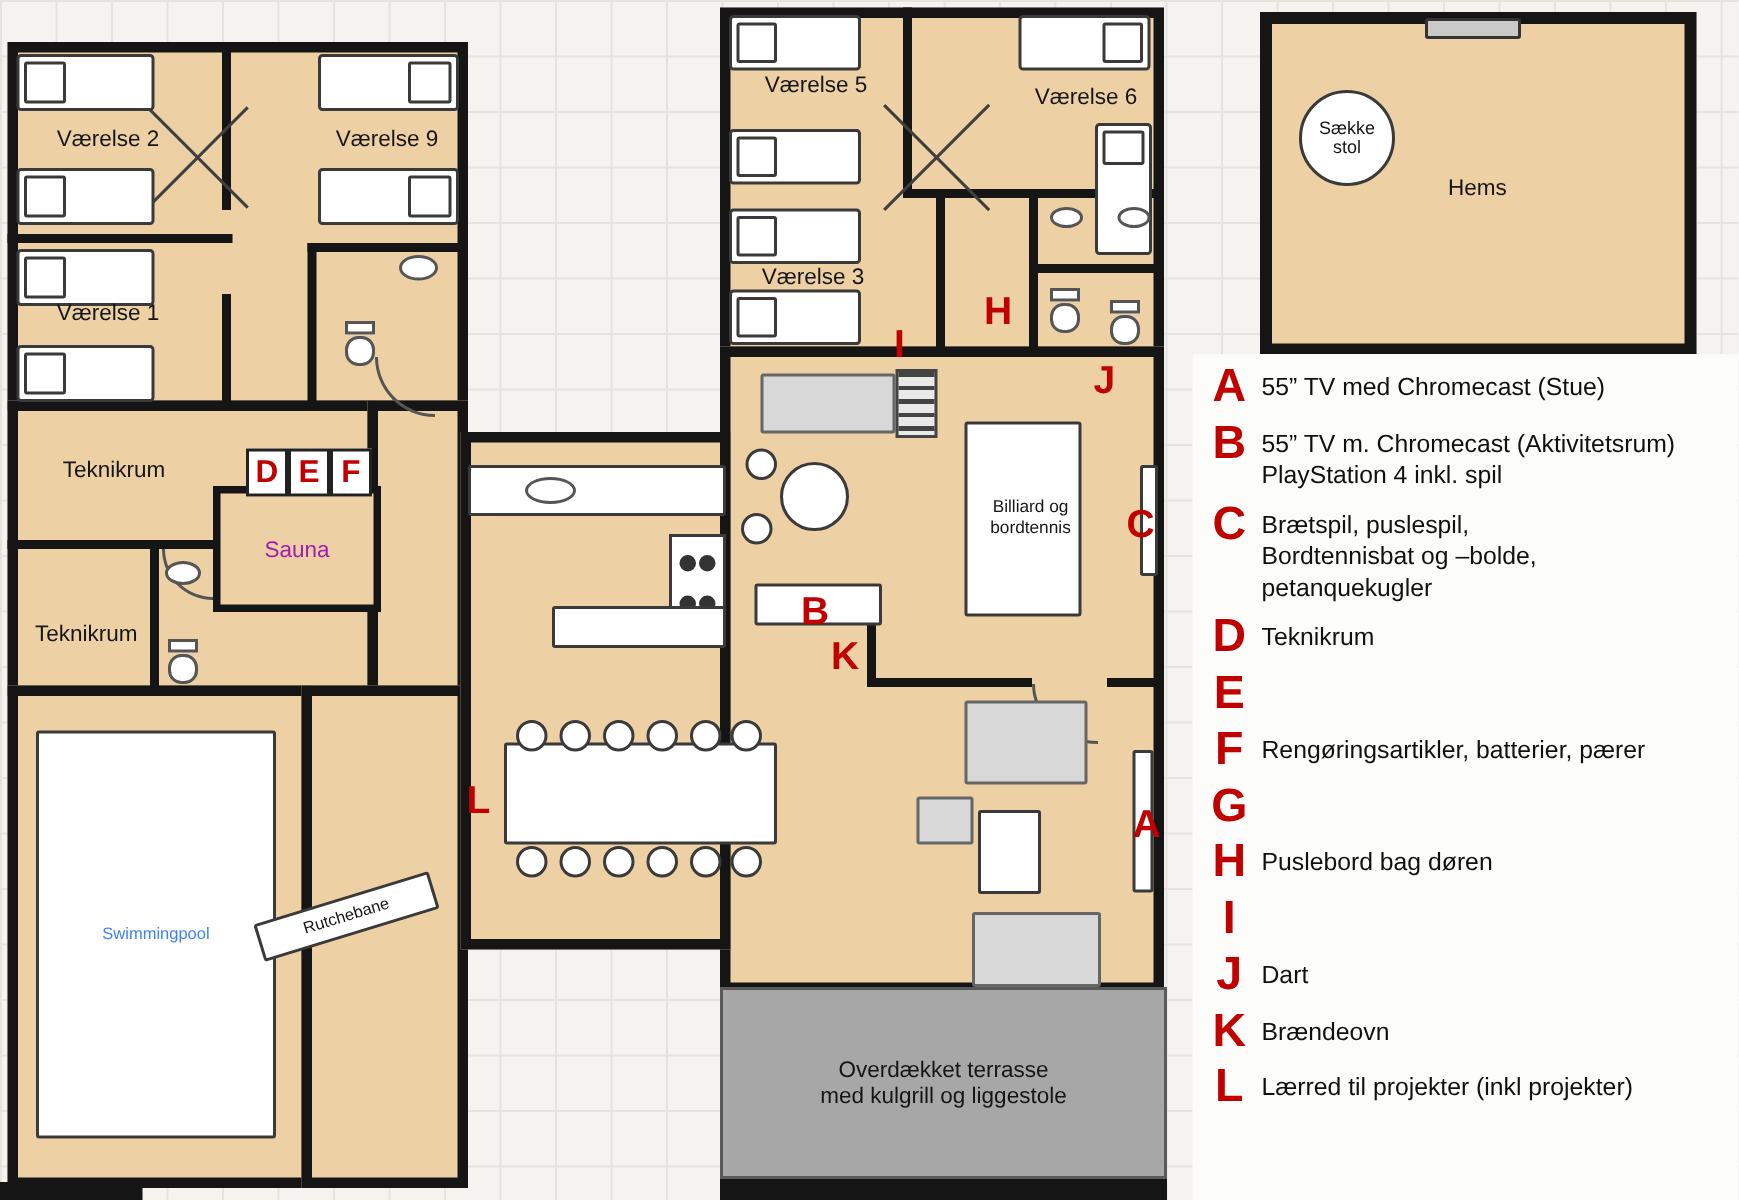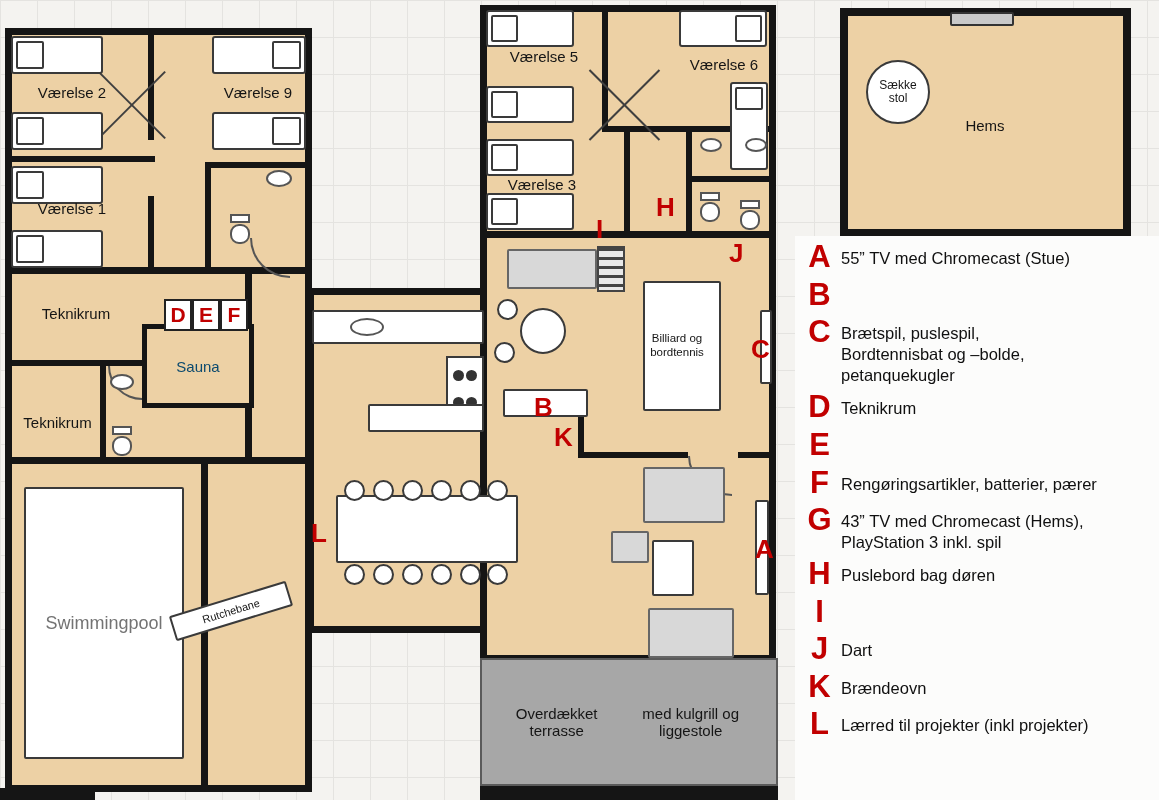--- a/index.html
+++ b/index.html
@@ -77,21 +77,21 @@
   <div class="iwall" style="left:624px;top:126px;width:6px;height:112px"></div>
   <div class="iwall" style="left:686px;top:126px;width:6px;height:112px"></div>
   <div class="iwall" style="left:686px;top:176px;width:90px;height:6px"></div>
   <div class="iwall" style="left:578px;top:414px;width:6px;height:44px"></div>
   <div class="iwall" style="left:584px;top:452px;width:104px;height:6px"></div>
   <div class="iwall" style="left:738px;top:452px;width:38px;height:6px"></div>
   <div class="iwall" style="left:0px;top:788px;width:95px;height:12px"></div>
   <div class="iwall" style="left:480px;top:786px;width:298px;height:14px"></div>
 
   <div class="subroom" style="left:142px;top:324px;width:112px;height:84px">
-    <span class="rl" style="font-size:15px;color:#0c4a6e">Sauna</span>
+    <span class="rl" style="font-size:15px;color:#a21caf">Sauna</span>
   </div>
 
   <div class="xdoor" style="left:96px;top:68px;width:72px;height:72px">
       <i style="transform:rotate(45deg)"></i>
       <i style="transform:rotate(-45deg)"></i>
     </div>
   <div class="xdoor" style="left:586px;top:66px;width:76px;height:76px">
       <i style="transform:rotate(45deg)"></i>
       <i style="transform:rotate(-45deg)"></i>
     </div>
@@ -164,32 +164,32 @@
       <i class="tank"></i>
       <i class="bowl"></i>
     </div>
   <div class="toilet" style="left:740px;top:200px">
       <i class="tank"></i>
       <i class="bowl"></i>
     </div>
   <i class="sink" style="left:745px;top:138px;width:22px;height:14px"></i>
 
   <div class="furn-white" style="left:24px;top:487px;width:160px;height:272px;display:flex;align-items:center;justify-content:center;border-width:2px">
-    <span style="font-size:18px;color:#737373">Swimmingpool</span>
+    <span style="font-size:11px;color:#3b82f6">Swimmingpool</span>
   </div>
   <div class="furn-white" style="left:170px;top:598px;width:122px;height:26px;transform:rotate(-17deg);display:flex;align-items:center;justify-content:center">
     <span style="font-size:11px;color:#151515">Rutchebane</span>
   </div>
 
   <div class="furn-gray" style="left:507px;top:249px;width:90px;height:40px"></div>
   <div class="furn-white round" style="left:520px;top:308px;width:46px;height:46px"></div>
   <i class="chair" style="left:497px;top:299px;width:21px;height:21px"></i>
   <i class="chair" style="left:494px;top:342px;width:21px;height:21px"></i>
   <div class="furn-white" style="left:503px;top:389px;width:85px;height:28px"></div>
-  <div class="furn-white" style="left:643px;top:281px;width:78px;height:130px;display:flex;align-items:center;justify-content:flex-start;border-width:2px">
+  <div class="furn-white" style="left:643px;top:281px;width:78px;height:130px;display:flex;align-items:center;justify-content:flex-end;border-width:2px">
     <span style="font-size:11.5px;line-height:1.2;text-align:center;color:#151515;width:64px">Billiard og bordtennis</span>
   </div>
   <div class="furn-white" style="left:760px;top:310px;width:12px;height:74px"></div>
   <div class="furn-white" style="left:755px;top:500px;width:14px;height:95px"></div>
   <div class="furn-gray" style="left:643px;top:467px;width:82px;height:56px"></div>
   <div class="furn-gray" style="left:611px;top:531px;width:38px;height:32px"></div>
   <div class="furn-white" style="left:652px;top:540px;width:42px;height:56px"></div>
   <div class="furn-gray" style="left:648px;top:608px;width:86px;height:50px"></div>
 
   <div class="furn-white" style="left:312px;top:310px;width:172px;height:34px"></div>
@@ -254,21 +254,21 @@
       <span>Værelse 5</span>
     </div>
   <div class="rlabel" style="left:674px;top:56px;width:100px;height:18px">
       <span>Værelse 6</span>
     </div>
   <div class="rlabel" style="left:490px;top:176px;width:104px;height:18px">
       <span>Værelse 3</span>
     </div>
 
   <div class="terrace" style="left:480px;top:658px;width:298px;height:128px"></div>
-  <div class="rlabel" style="left:495px;top:700px;width:268px;height:44px;flex-direction:row">
+  <div class="rlabel" style="left:495px;top:700px;width:268px;height:44px;flex-direction:column">
     <span>Overdækket terrasse</span>
     <span>med kulgrill og liggestole</span>
   </div>
 
   <div class="tile box8" style="left:840px;top:8px;width:291px;height:229px"></div>
   <div class="furn-gray" style="left:950px;top:12px;width:64px;height:14px;background:#c9c9c9;border-color:#333"></div>
   <div class="furn-white round" style="left:866px;top:60px;width:64px;height:64px;display:flex;align-items:center;justify-content:center">
     <span style="font-size:12px;line-height:1.1;text-align:center;color:#151515;width:44px">Sække stol</span>
   </div>
   <div class="rlabel" style="left:930px;top:116px;width:110px;height:20px">
@@ -276,42 +276,42 @@
     </div>
 
   <div class="legend-bg"></div>
   <div class="lg">
     <div class="lrow">
         <span class="lletter">A</span>
         <span class="ltext">55” TV med Chromecast (Stue)</span>
       </div>
     <div class="lrow">
         <span class="lletter">B</span>
+        <span class="ltext">55” TV m. Chromecast (Aktivitetsrum)
+PlayStation 4 inkl. spil</span>
       </div>
     <div class="lrow">
         <span class="lletter">C</span>
         <span class="ltext">Brætspil, puslespil,
 Bordtennisbat og –bolde,
 petanquekugler</span>
       </div>
     <div class="lrow">
         <span class="lletter">D</span>
         <span class="ltext">Teknikrum</span>
       </div>
     <div class="lrow">
         <span class="lletter">E</span>
       </div>
     <div class="lrow">
         <span class="lletter">F</span>
         <span class="ltext">Rengøringsartikler, batterier, pærer</span>
       </div>
     <div class="lrow">
         <span class="lletter">G</span>
-        <span class="ltext">43” TV med Chromecast (Hems),
-PlayStation 3 inkl. spil</span>
       </div>
     <div class="lrow">
         <span class="lletter">H</span>
         <span class="ltext">Puslebord bag døren</span>
       </div>
     <div class="lrow">
         <span class="lletter">I</span>
       </div>
     <div class="lrow">
         <span class="lletter">J</span>

